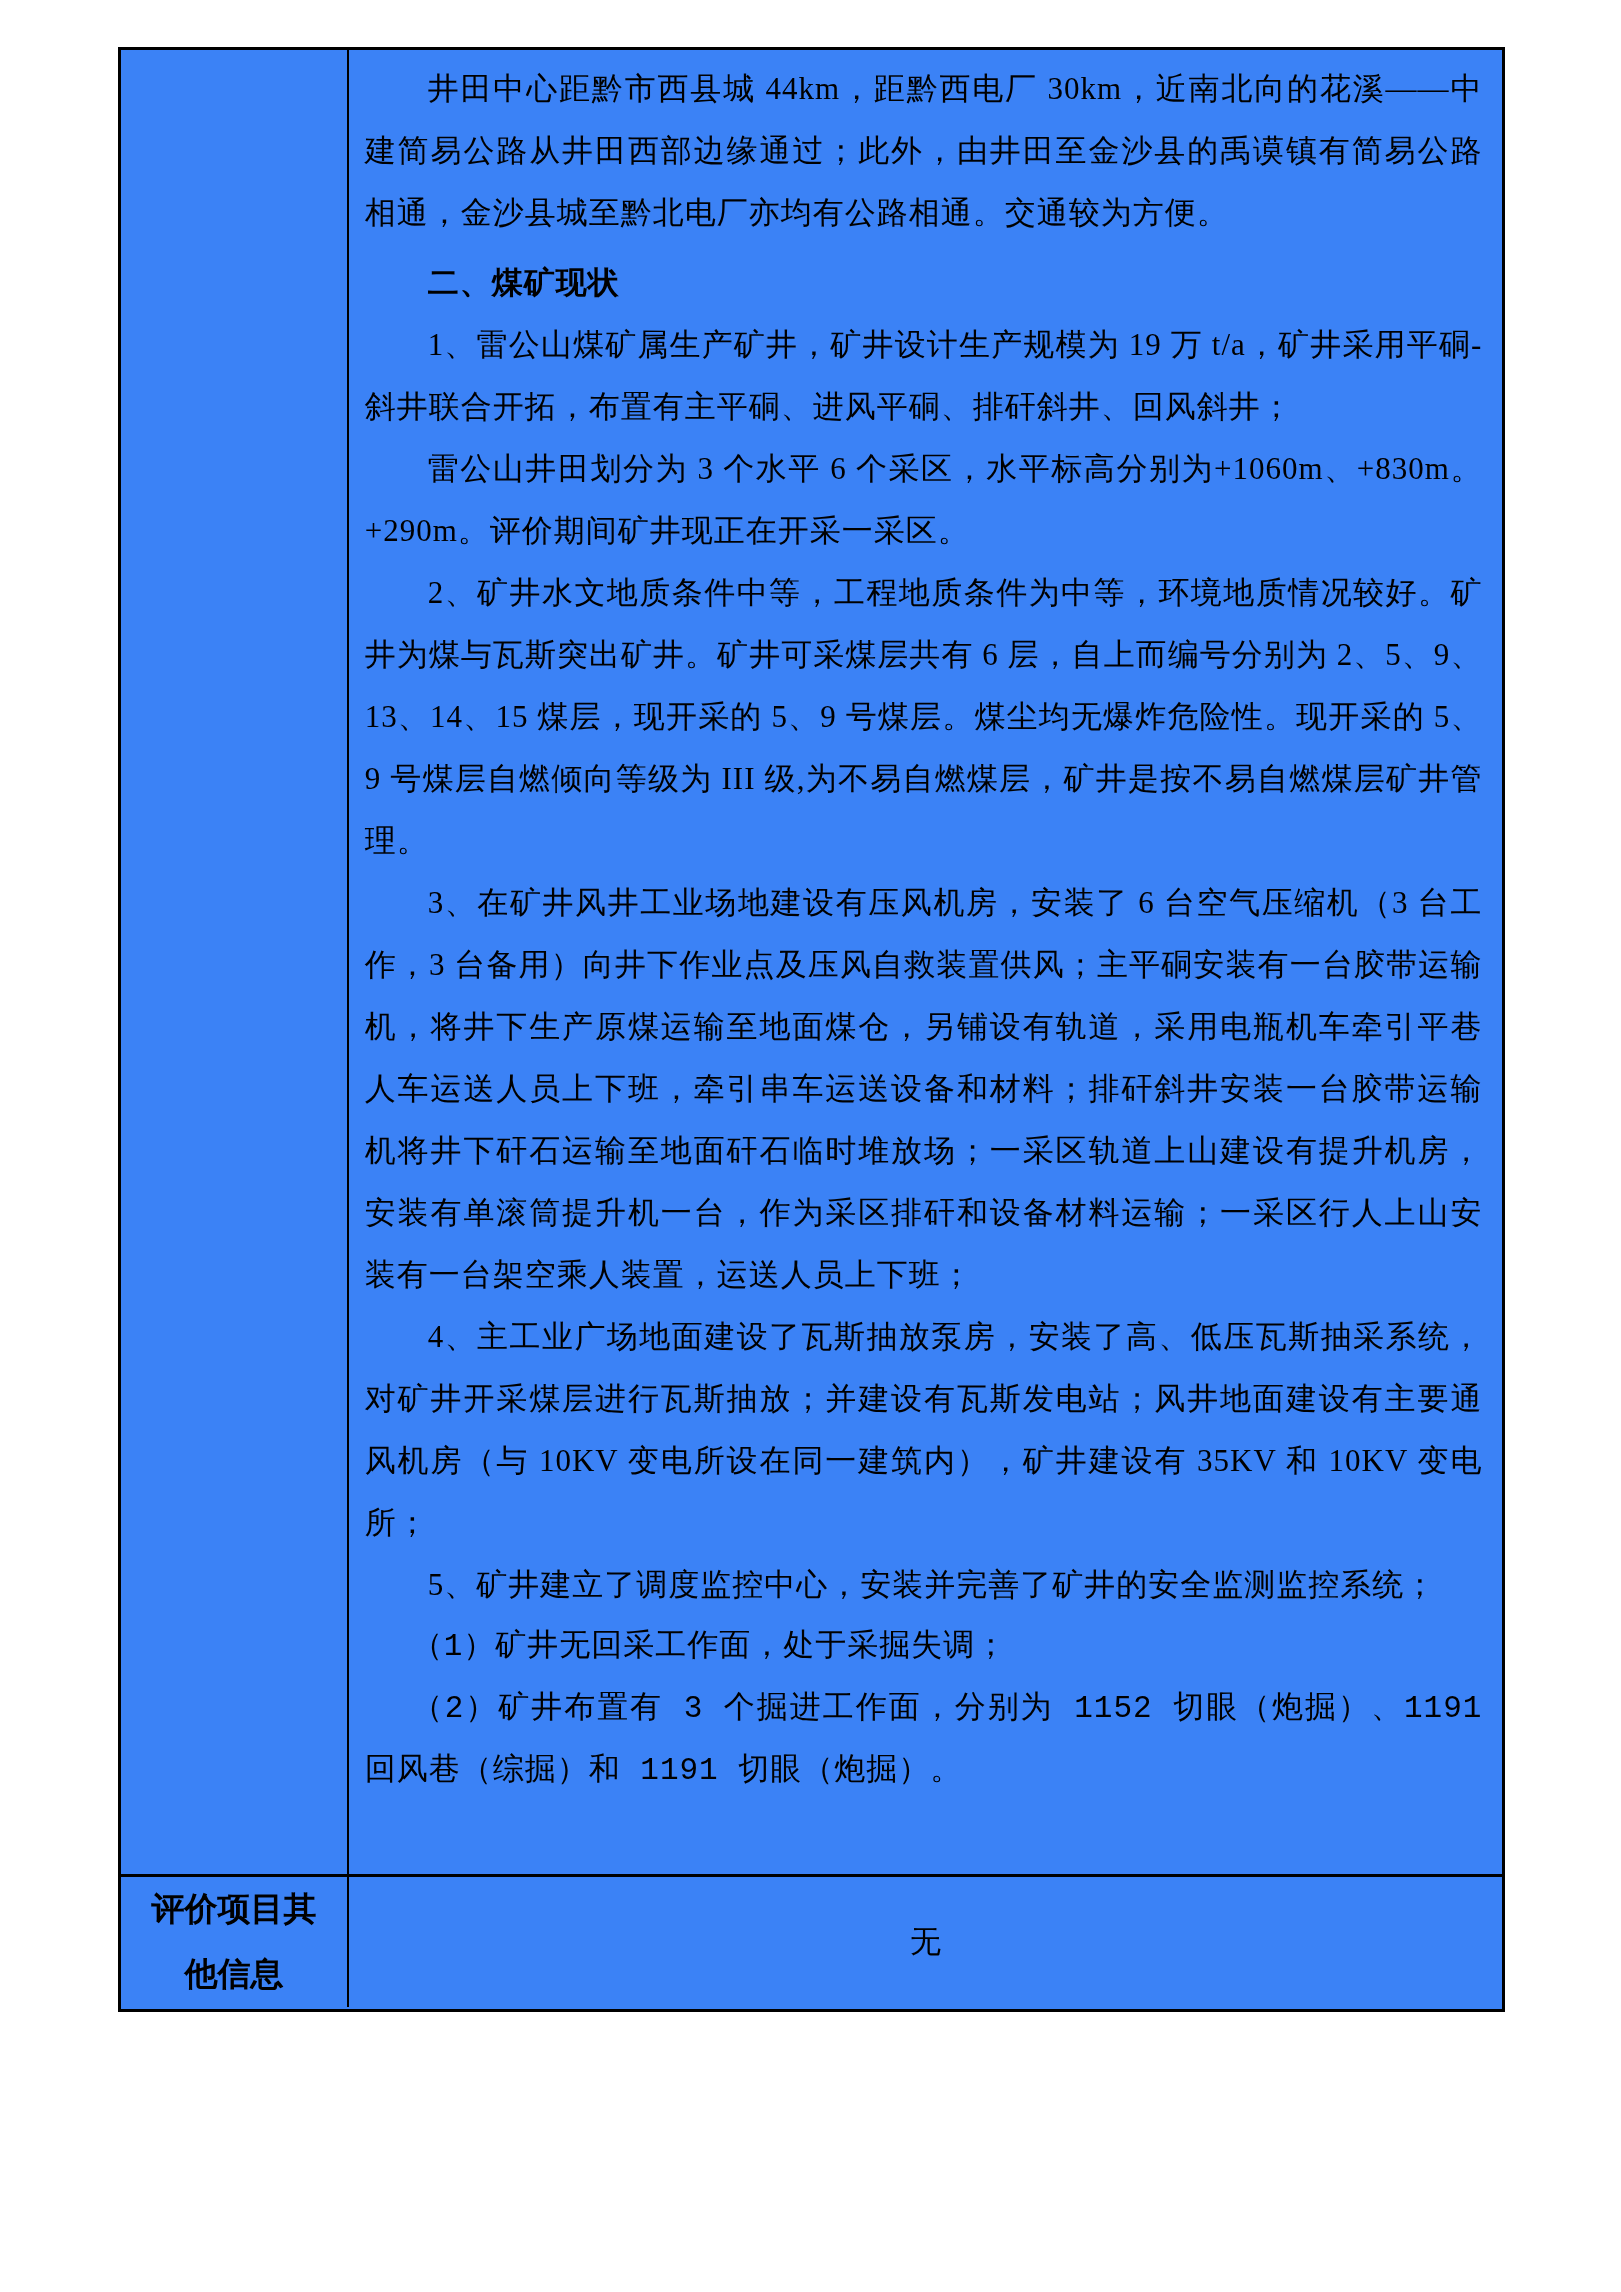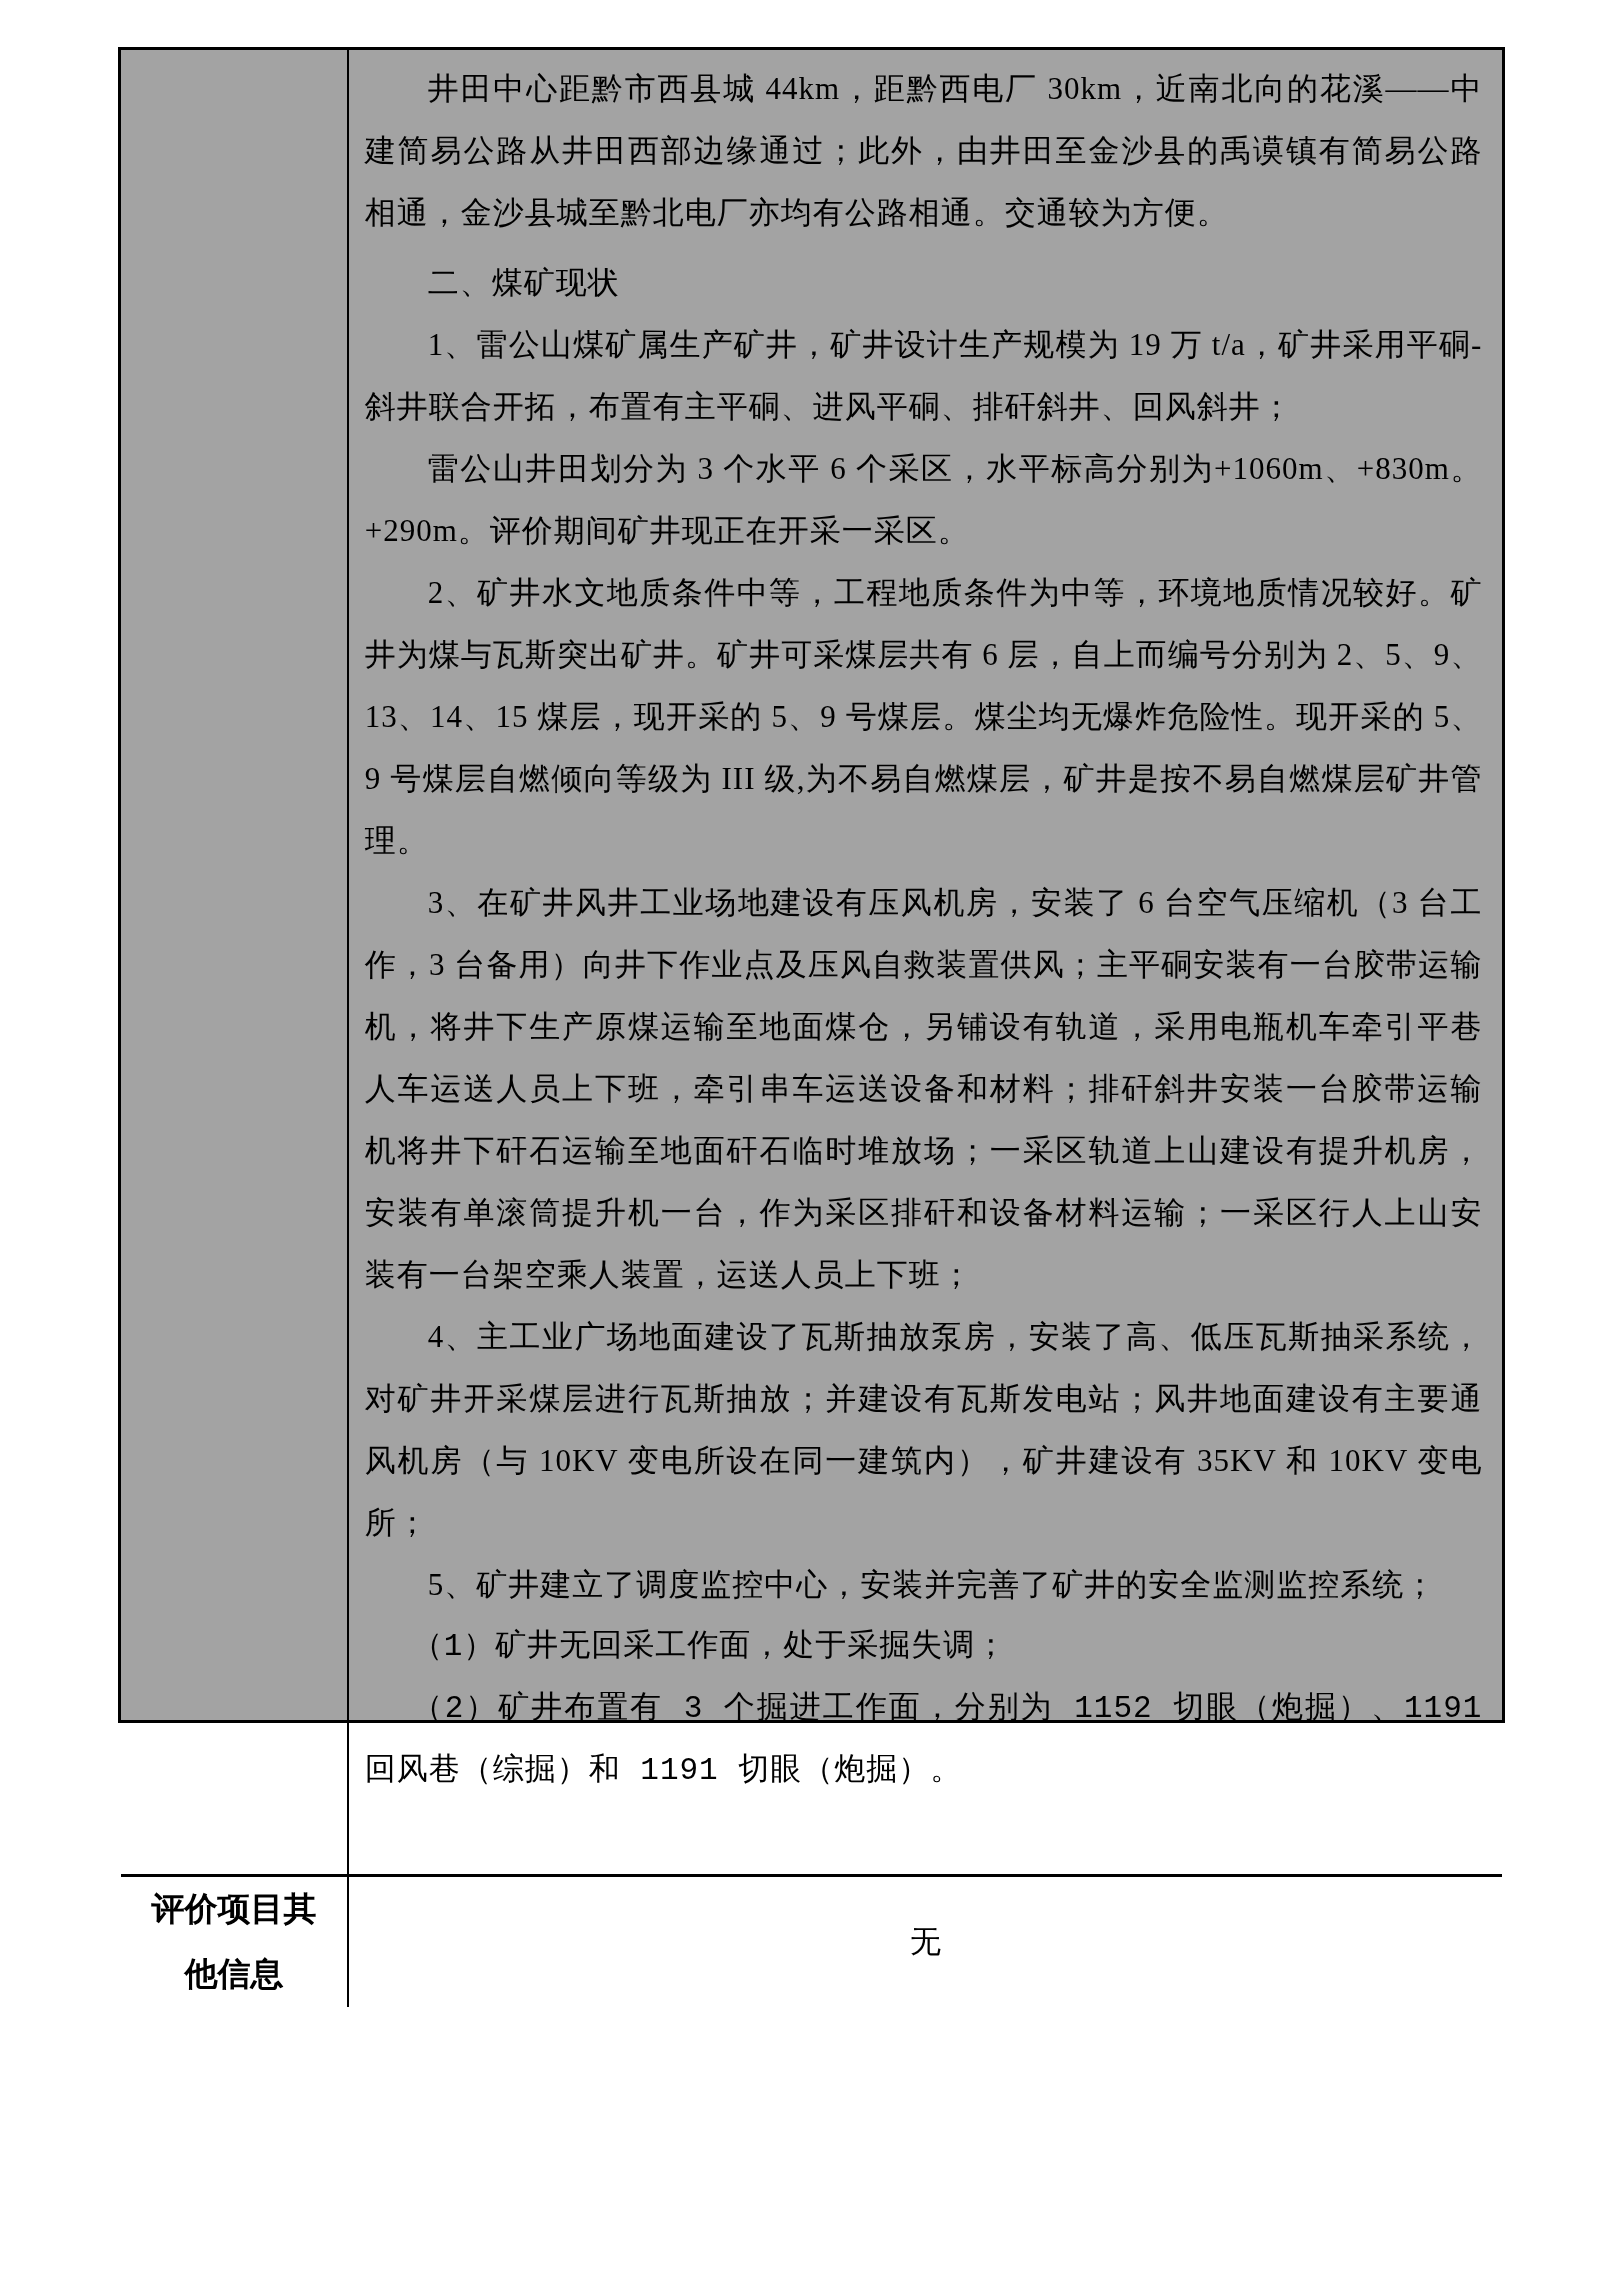--- a/index.html
+++ b/index.html
@@ -12,24 +12,24 @@
     height: 2293px;
     position: relative;
     font-family: "Liberation Serif", "DejaVu Serif", serif;
     color: #000000;
   }
   .doc-table {
     position: absolute;
     left: 118px;
     top: 47px;
     width: 1387px;
-    height: 1676px;
+    height: 1965px;
     border: 3.9px solid #000000;
     box-sizing: border-box;
-    background: #a3a3a3;
+    background: #3b82f6;
   }
   .row {
     display: flex;
     box-sizing: border-box;
   }
   .row-main {
     height: 1824px;
   }
   .row-bottom {
     height: 133px;
@@ -59,21 +59,21 @@
     word-break: break-all;
   }
   .para-indent {
     text-indent: 63px;
   }
   .para-sub-indent {
     text-indent: 47px;
     font-family: Liberation Mono, monospace;
   }
   .section-heading {
-    font-weight: normal;
+    font-weight: bold;
     margin-top: 7.8px !important;
   }
   .label-cell {
     display: flex;
     flex-direction: column;
     align-items: center;
     justify-content: center;
     font-size: 33px;
     font-weight: bold;
     line-height: 65px;

